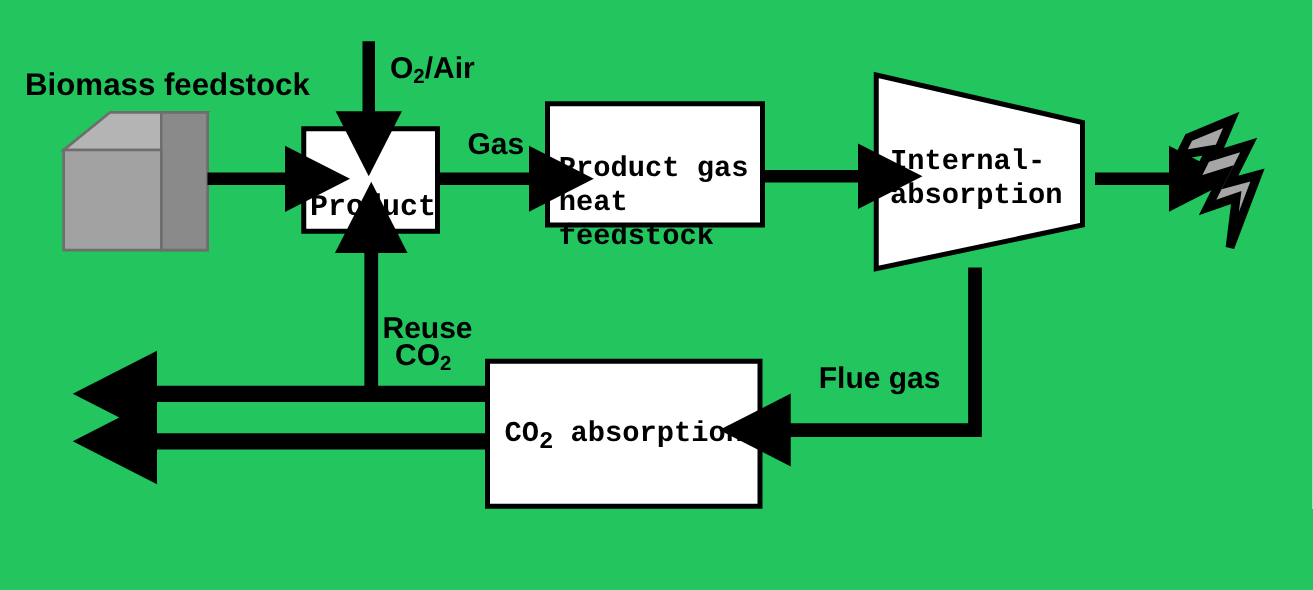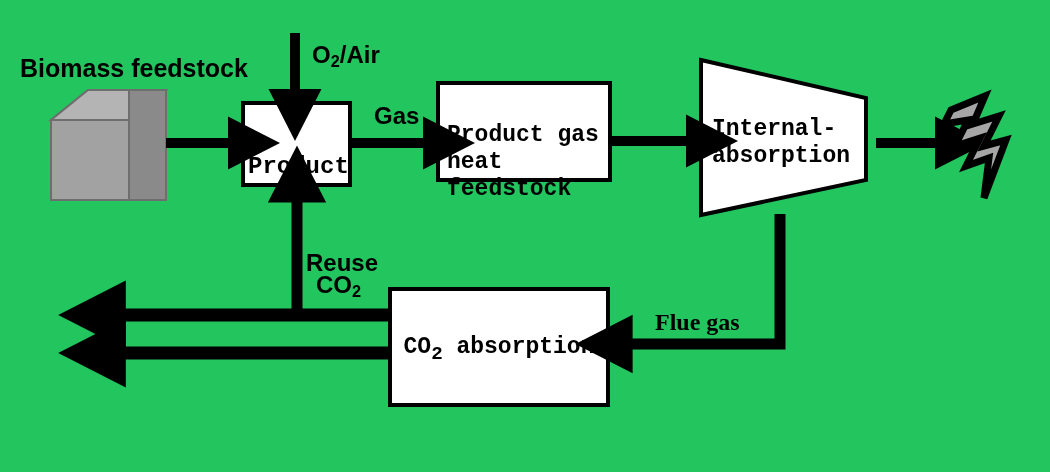--- a/index.html
+++ b/index.html
@@ -47,21 +47,21 @@
     margin-top: 23px;
   }
   #lbl-biomass   { left: 20px;  top: 54px;  font-size: 25px; }
   #lbl-o2air     { left: 312px; top: 42px;  font-size: 24px; }
   #lbl-gas       { left: 374px; top: 103px; font-size: 24px; }
   #lbl-elec      { left: 915px; top: 59px;  font-size: 24px; }
   #lbl-reuse     { left: 306px; top: 230px; font-size: 24px; margin-top: 20px; }
   #lbl-co2       { left: 316px; top: 272px; font-size: 24px; }
   #lbl-storage   { left: 163px; top: 278px; font-size: 24px; }
   #lbl-rest      { left: 128px; top: 363px; font-size: 24px; }
-  #lbl-flue      { left: 655px; top: 309px; font-size: 24px; font-family: Liberation Serif, serif; }
+  #lbl-flue      { left: 655px; top: 290px; font-size: 24px; }
 
   #box-gasifier-label { left: 248px; top: 130px; width: 100px; font-size: 24px; text-align: center; }
   #box-cleanup-label  { left: 447px; top: 99px;  width: 162px; font-size: 23px; }
   #box-engine-label   { left: 712px; top: 93px;  width: 150px; font-size: 23px; }
   #box-co2-label      { left: 398px; top: 311px; width: 202px; font-size: 23px; text-align: center; }
 </style>
 </head>
 <body>
 
 <div id="stage">

